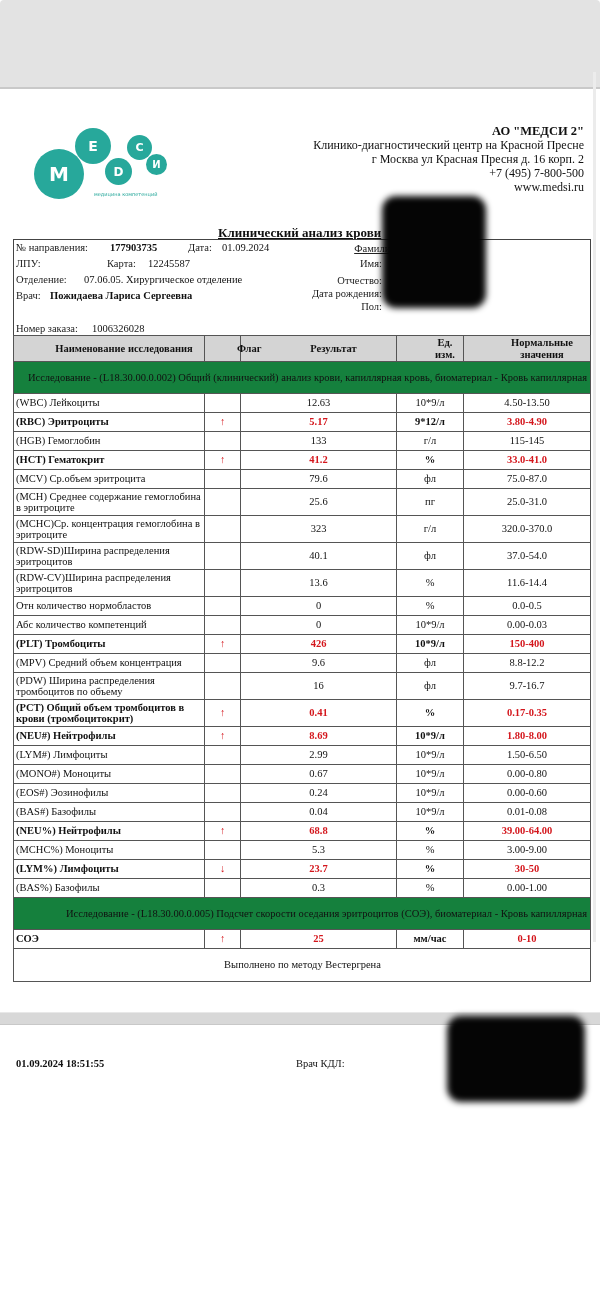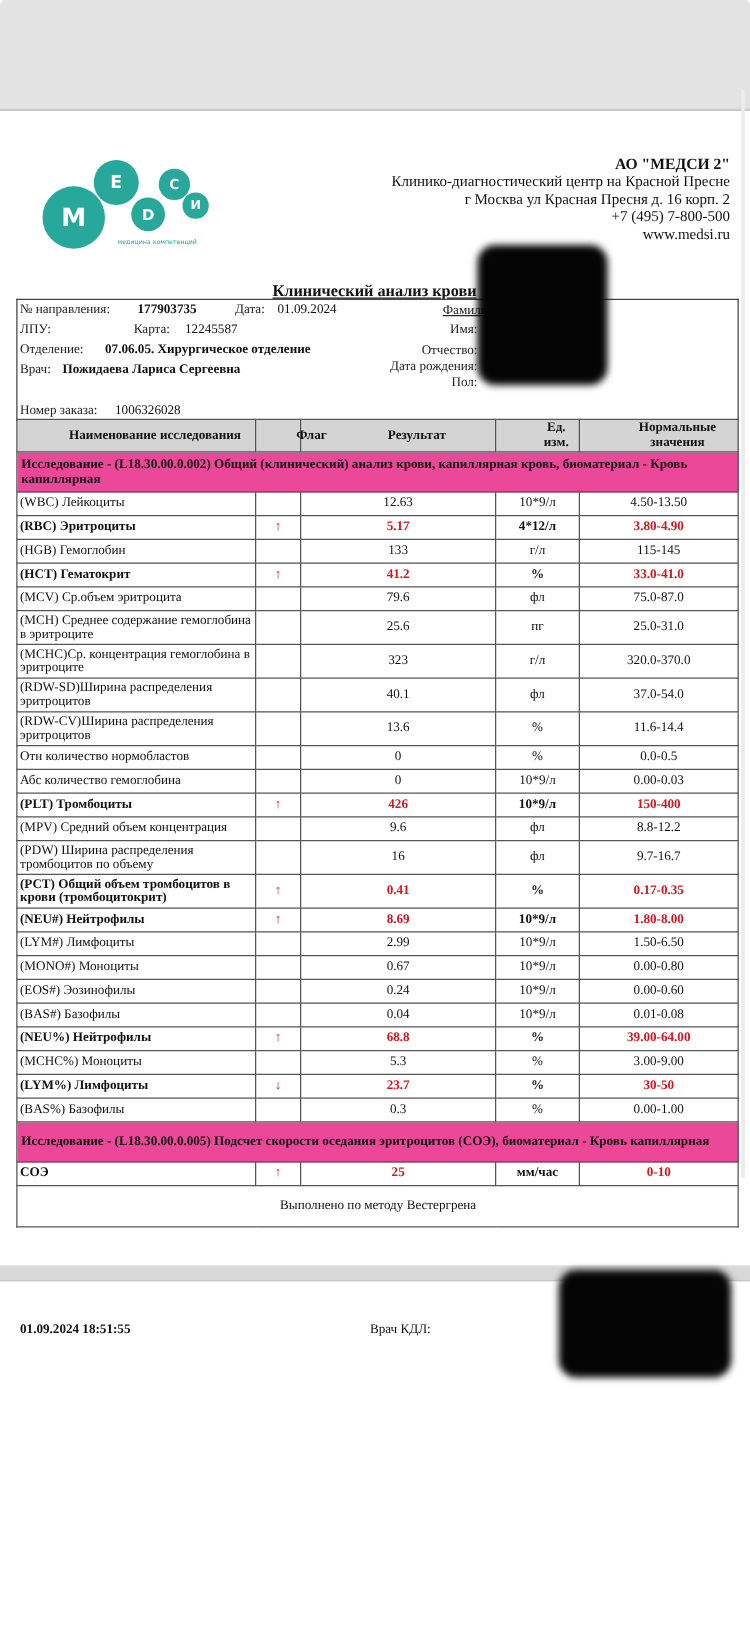--- a/index.html
+++ b/index.html
@@ -43,21 +43,21 @@
   .info-box .r { text-align: right; }
   
   table.results {
     position: absolute; left: 13px; top: 335px; width: 577px;
     border-collapse: collapse; font-size: 10.5px; table-layout: fixed;
   }
   table.results td, table.results th {
     border: 1px solid #555; padding: 1px 2px; line-height: 11.5px; vertical-align: middle;
   }
   table.results th { background: #d4d4d4; font-weight: bold; height: 16px; text-align: center; padding-left: 32px; }
-  table.results tr.section td { background: #ec4899; font-weight: bold; text-align: left; height: 29px; padding: 1px 3px; }
+  table.results tr.section td { background: #15803d; font-weight: normal; text-align: right; height: 29px; padding: 1px 3px; }
   table.results tr.r1 td { height: 16px; }
   table.results tr.r2 td { height: 24px; }
   table.results td.c { text-align: center; }
   table.results tr.abn td { font-weight: bold; }
   table.results tr.abn td.res, table.results tr.abn td.norm { color: #d4161c; }
   table.results td.flag { color: #d4161c; text-align: center; font-weight: normal !important; }
   table.results tr.note td { height: 30px; text-align: center; padding-left: 3px; }
   
   .sep { position: absolute; left: 0; top: 1012px; width: 600px; height: 11px; background: #d8d8d8;
     border-top: 1px solid #e8e8e8; border-bottom: 1px solid #c8c8c8; }
@@ -104,21 +104,21 @@
 
 <div class="info-box">
   <span class="f lbl" style="left:2px;top:2px;">№ направления:</span>
   <span class="f b" style="left:96px;top:2px;">177903735</span>
   <span class="f lbl" style="left:174px;top:2px;">Дата:</span>
   <span class="f" style="left:208px;top:2px;">01.09.2024</span>
   <span class="f lbl" style="left:2px;top:18px;">ЛПУ:</span>
   <span class="f lbl" style="left:93px;top:18px;">Карта:</span>
   <span class="f" style="left:134px;top:18px;">12245587</span>
   <span class="f lbl" style="left:2px;top:34px;">Отделение:</span>
-  <span class="f" style="left:70px;top:34px;font-weight:bold;">07.06.05. Хирургическое отделение</span>
+  <span class="f" style="left:70px;top:34px;">07.06.05. Хирургическое отделение</span>
   <span class="f lbl" style="left:2px;top:50px;">Врач:</span>
   <span class="f b" style="left:36px;top:50px;">Пожидаева Лариса Сергеевна</span>
   <span class="f lbl" style="left:2px;top:83px;">Номер заказа:</span>
   <span class="f" style="left:78px;top:83px;">1006326028</span>
 
   <span class="f r lbl" style="right:192px;top:3px;text-decoration:underline;">Фамилия:</span>
   <span class="f r lbl" style="right:208px;top:18px;">Имя:</span>
   <span class="f r lbl" style="right:208px;top:35px;">Отчество:</span>
   <span class="f r lbl" style="right:208px;top:48px;">Дата рождения:</span>
   <span class="f r lbl" style="right:208px;top:61px;">Пол:</span>
@@ -151,21 +151,21 @@
         <td>(WBC) Лейкоциты</td>
         <td class="flag"></td>
         <td class="c res">12.63</td>
         <td class="c">10*9/л</td>
         <td class="c norm">4.50-13.50</td>
       </tr>
       <tr class="abn r1">
         <td>(RBC) Эритроциты</td>
         <td class="flag">↑</td>
         <td class="c res">5.17</td>
-        <td class="c">4*12/л</td>
+        <td class="c">9*12/л</td>
         <td class="c norm">3.80-4.90</td>
       </tr>
       <tr class="r1">
         <td>(HGB) Гемоглобин</td>
         <td class="flag"></td>
         <td class="c res">133</td>
         <td class="c">г/л</td>
         <td class="c norm">115-145</td>
       </tr>
       <tr class="abn r1">
@@ -211,21 +211,21 @@
         <td class="c norm">11.6-14.4</td>
       </tr>
       <tr class="r1">
         <td>Отн количество нормобластов</td>
         <td class="flag"></td>
         <td class="c res">0</td>
         <td class="c">%</td>
         <td class="c norm">0.0-0.5</td>
       </tr>
       <tr class="r1">
-        <td>Абс количество гемоглобина</td>
+        <td>Абс количество компетенций</td>
         <td class="flag"></td>
         <td class="c res">0</td>
         <td class="c">10*9/л</td>
         <td class="c norm">0.00-0.03</td>
       </tr>
       <tr class="abn r1">
         <td>(PLT) Тромбоциты</td>
         <td class="flag">↑</td>
         <td class="c res">426</td>
         <td class="c">10*9/л</td>

